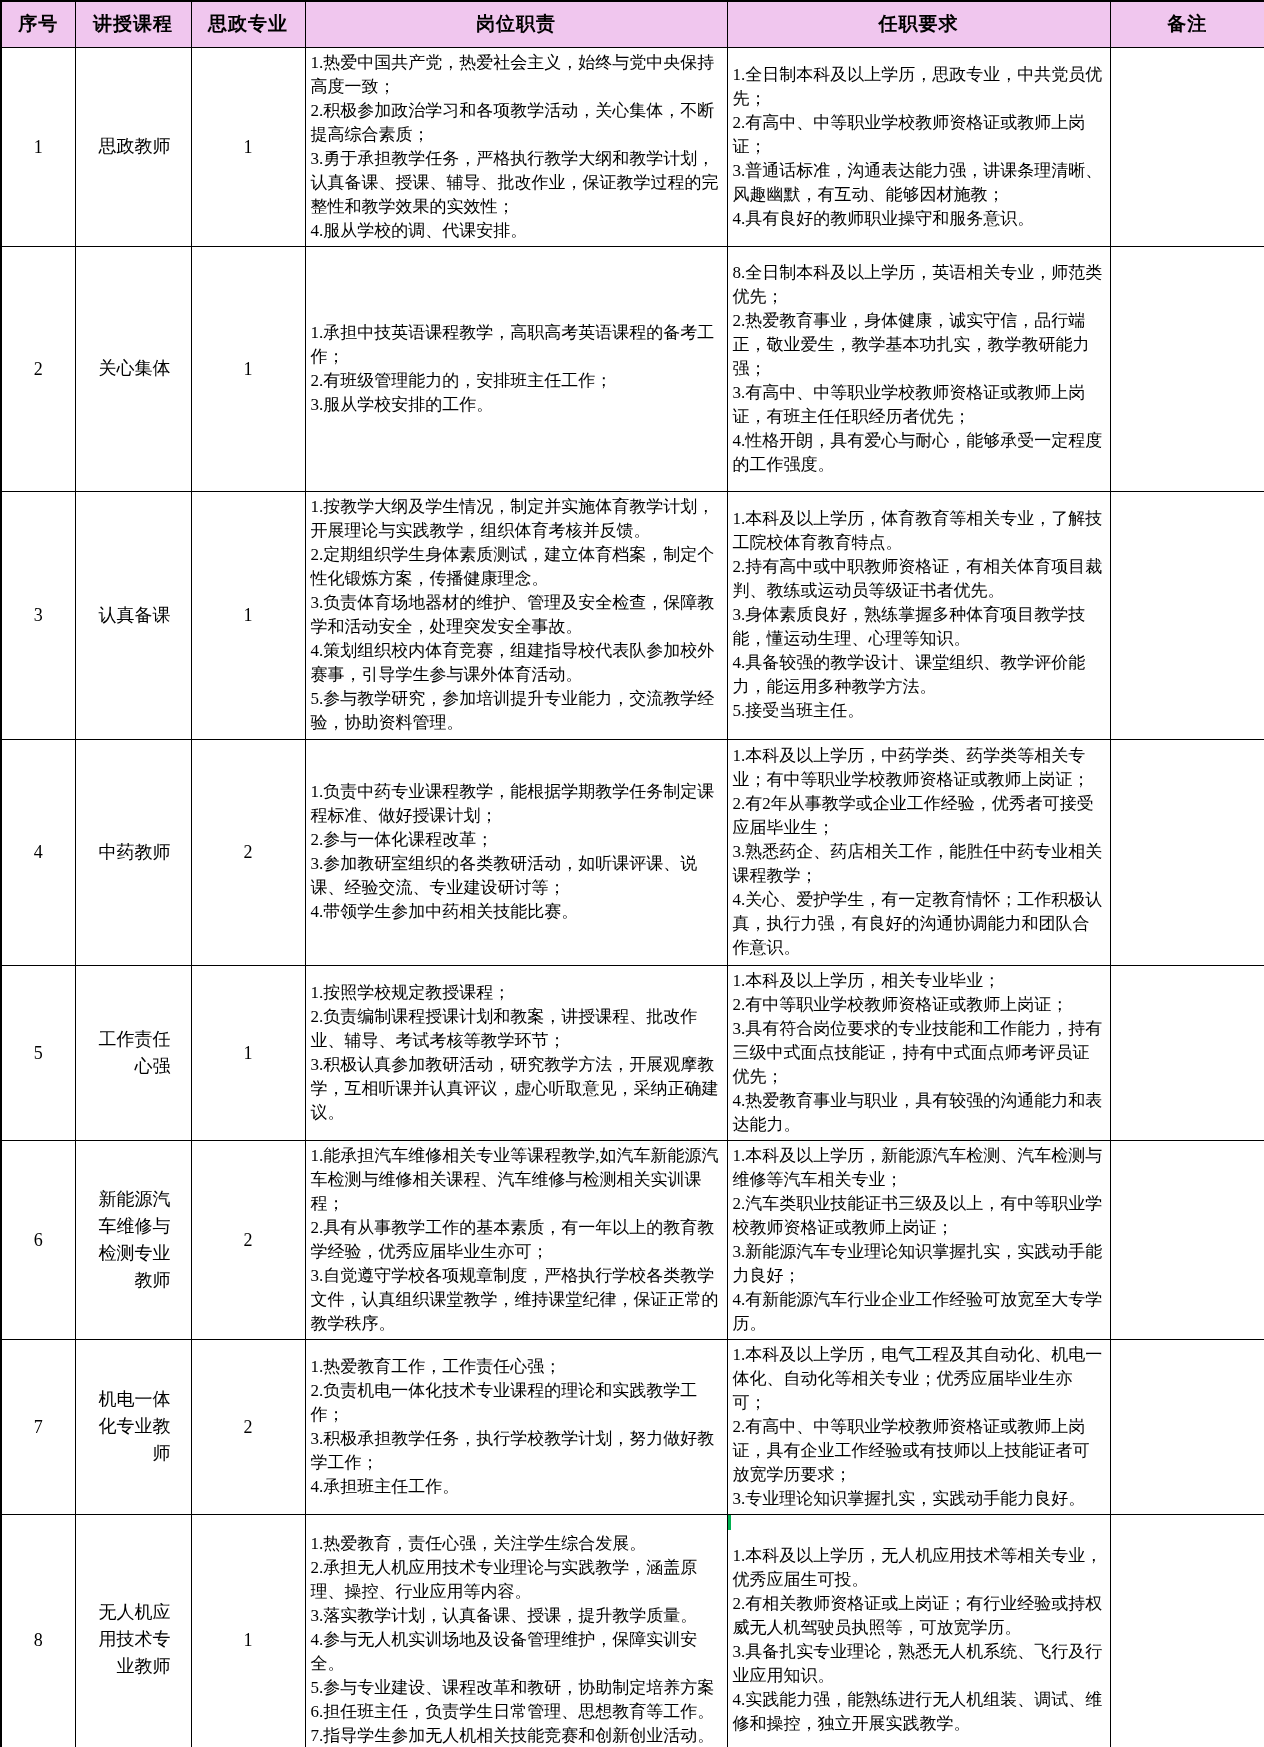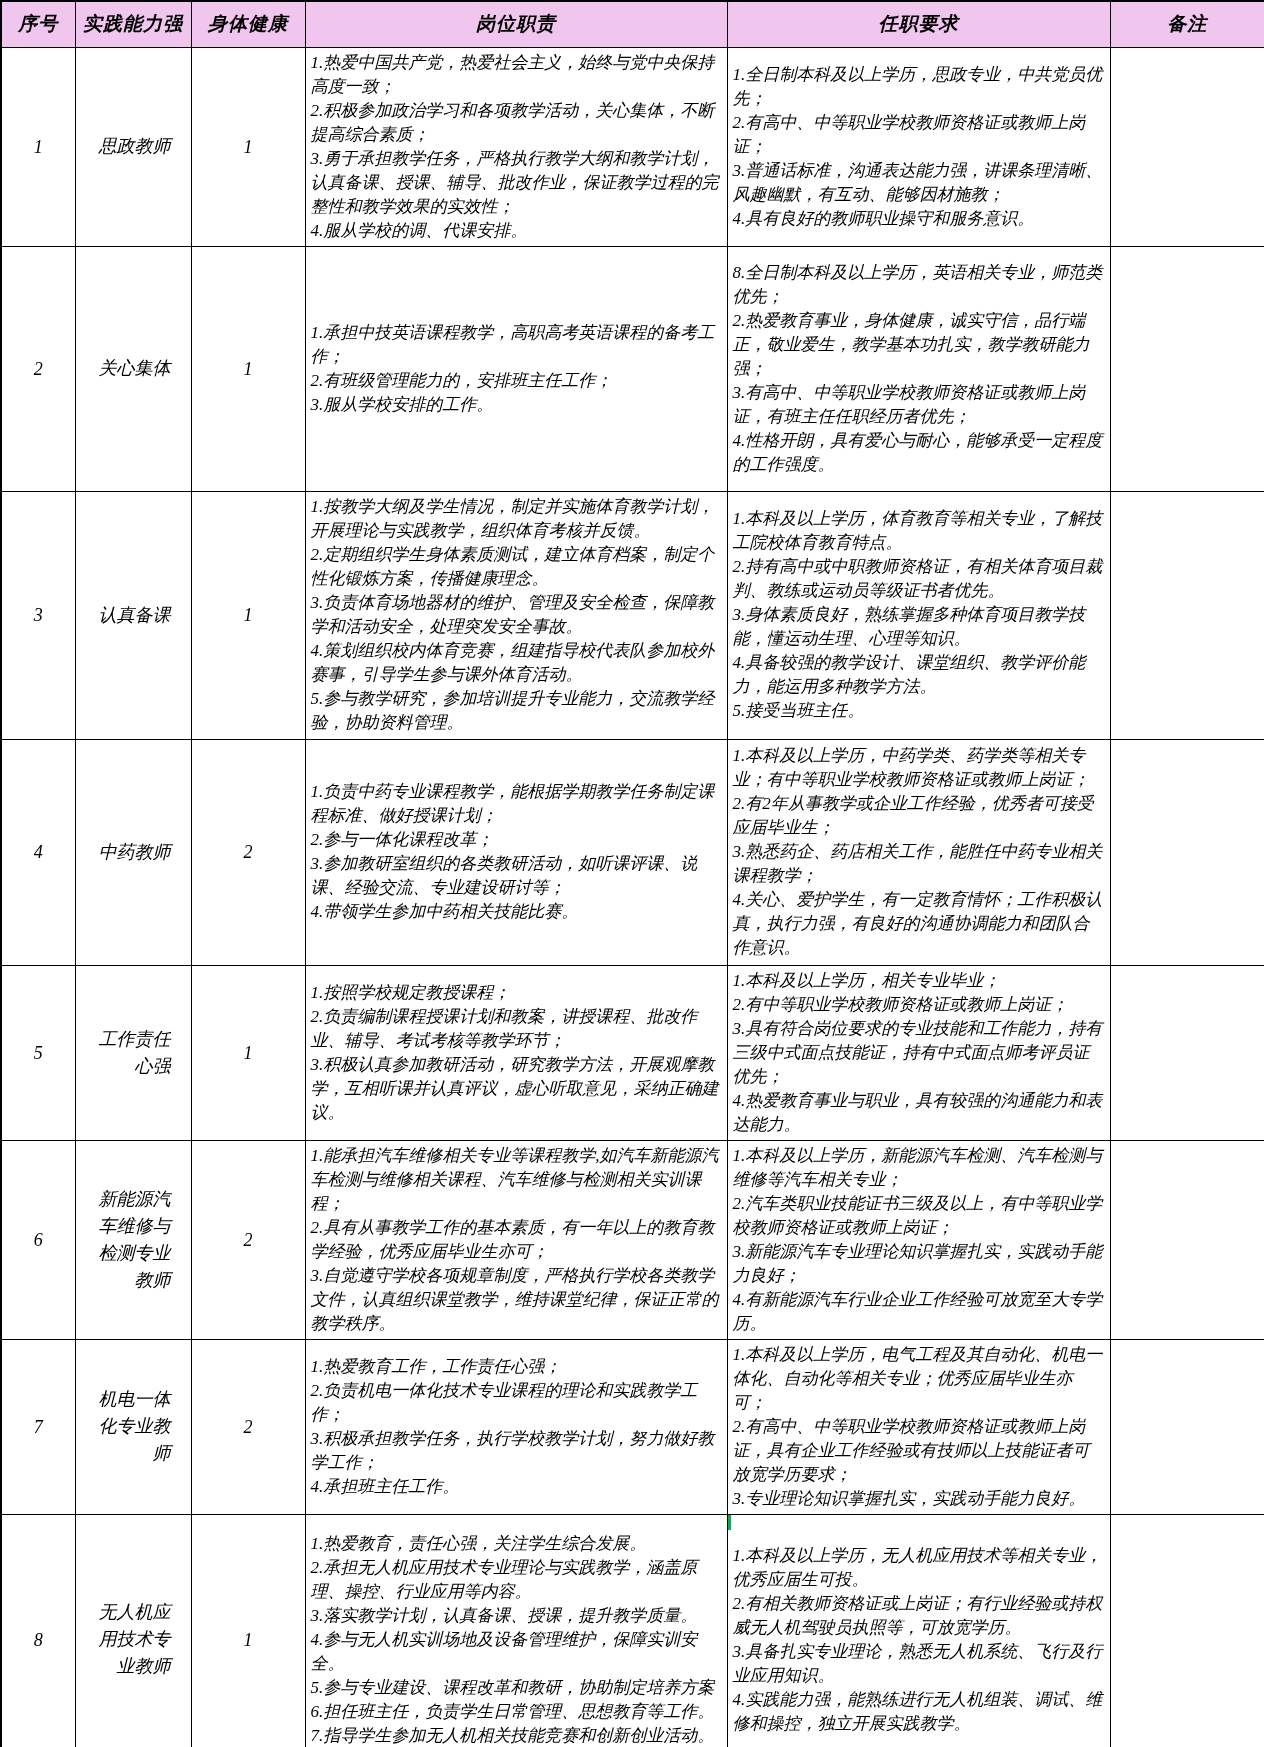--- a/index.html
+++ b/index.html
@@ -1,20 +1,20 @@
 <!DOCTYPE html>
 <html style="--header-bg: #F0C6EE; --marker-green: #00B050;"><head>
 <meta charset="utf-8">
 <style>
   * { margin:0; padding:0; box-sizing:border-box; }
   html,body { background:#ffffff; }
   body { font-family:"Liberation Serif","DejaVu Serif",serif; color:#000; }
   .page { width:1264px; min-height:1747px; background:#fff; }
   table.recruit { border-collapse:collapse; table-layout:fixed; width:1264px; border:2px solid #000; }
-  th, td { border:1px solid #000; vertical-align:middle; overflow:hidden;font-style:italic; }
+  th, td { border:1px solid #000; vertical-align:middle; overflow:hidden; }
   thead th {
     background:var(--header-bg,#F0C6EE);
     font-weight:bold; font-size:19px; height:46px; text-align:center;
     letter-spacing:1px;
   }
   td { font-size:17px; line-height:24px; padding:3px 5px; }
   td.c-no, td.c-count { text-align:center; font-size:18px; }
   td.c-title { text-align:right; font-size:18px; line-height:27px; padding:3px 20px; }
   td.c-duties, td.c-reqs { text-align:left; white-space:pre-line; }
   td.c-reqs { position:relative; }
@@ -41,22 +41,22 @@
       <col style="width:74px">
       <col style="width:116px">
       <col style="width:114px">
       <col style="width:422px">
       <col style="width:383px">
       <col style="width:155px">
     </colgroup>
     <thead>
       <tr>
         <th>序号</th>
-        <th>实践能力强</th>
-        <th>身体健康</th>
+        <th>讲授课程</th>
+        <th>思政专业</th>
         <th>岗位职责</th>
         <th>任职要求</th>
         <th>备注</th>
       </tr>
     </thead>
     <tbody>
         <tr>
           <td class="c-no">1</td>
           <td class="c-title">思政教师</td>
           <td class="c-count">1</td>

